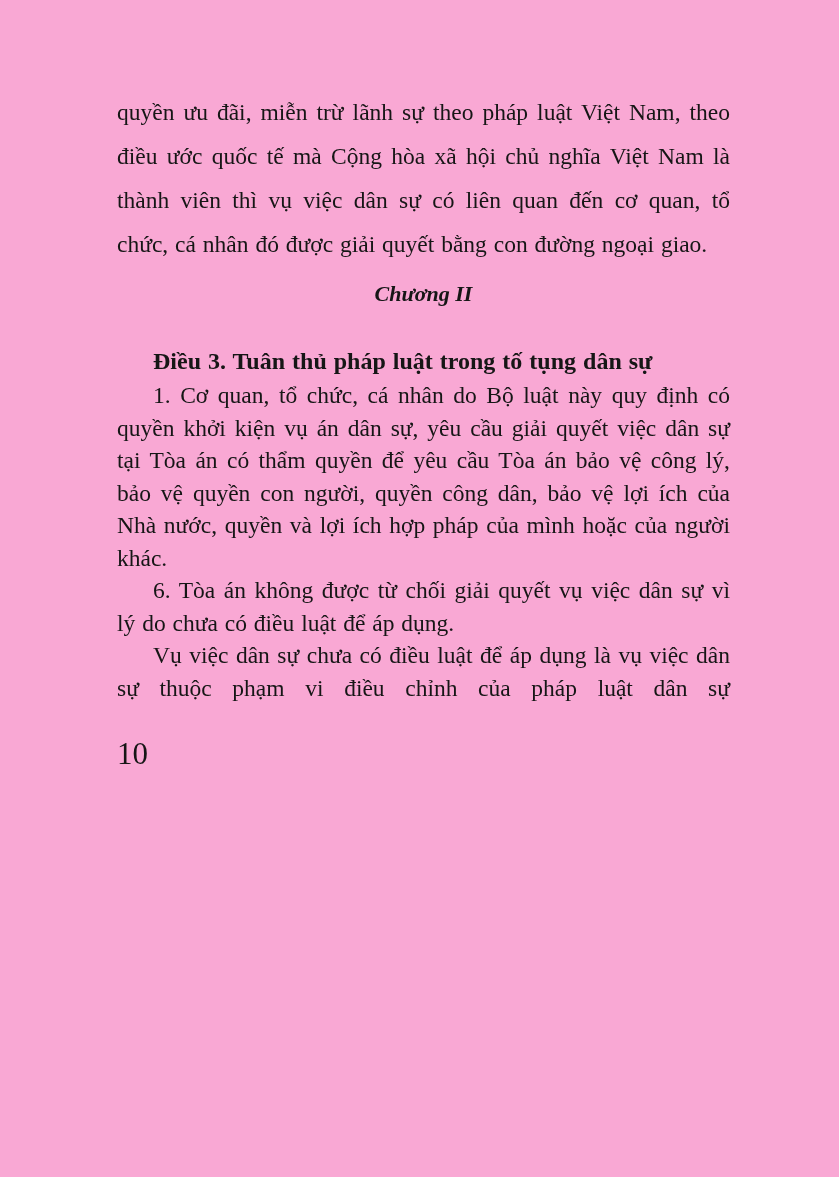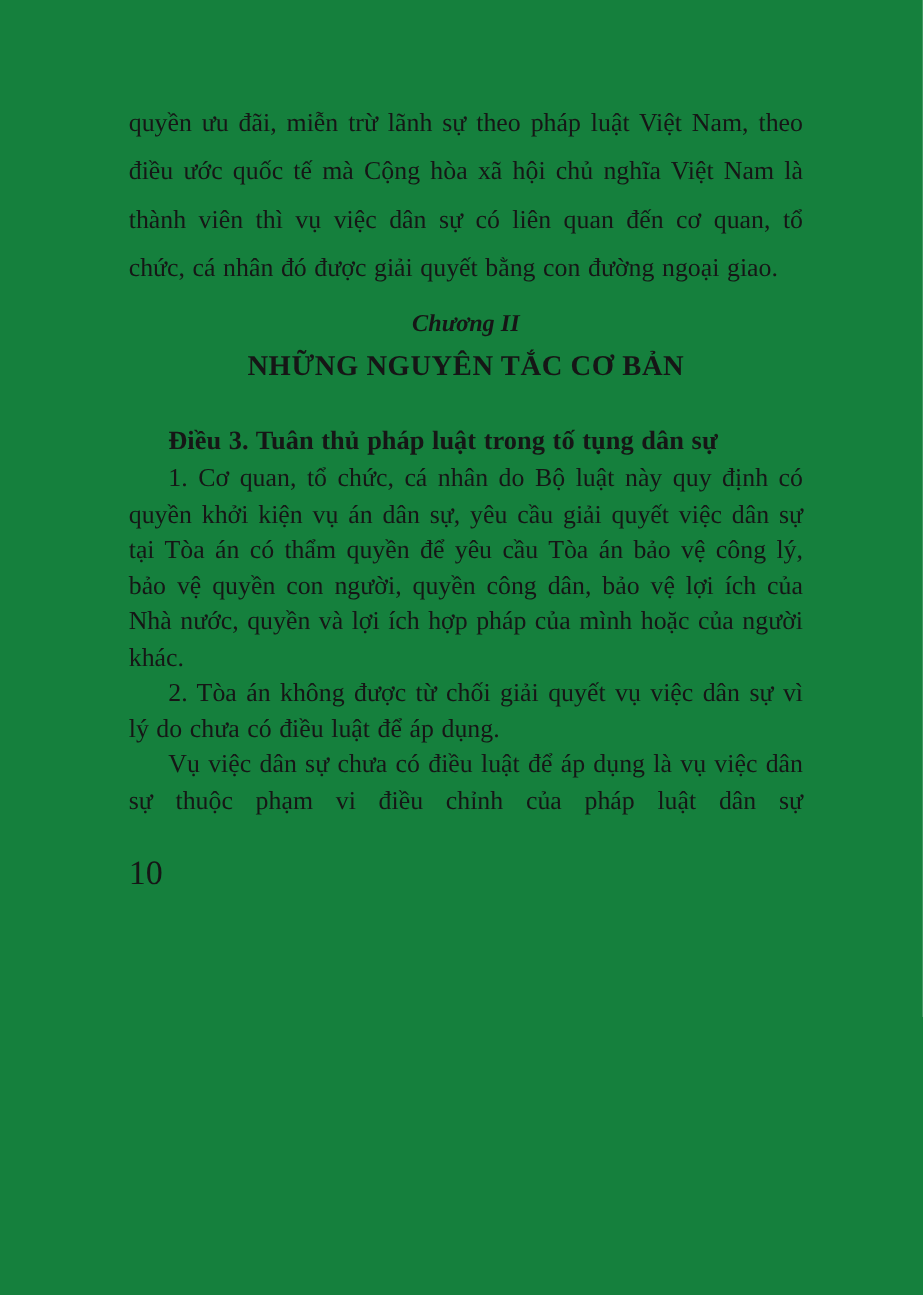--- a/index.html
+++ b/index.html
@@ -4,21 +4,21 @@
 <style>
   html, body {
     margin: 0;
     padding: 0;
     background: #ffffff;
   }
   .book-page {
     position: relative;
     width: 839px;
     height: 1177px;
-    background: #15803d;
+    background: #f9a8d4;
     color: #161616;
     font-family: "Liberation Serif", "DejaVu Serif", serif;
     box-sizing: border-box;
     padding: 90px 109px 0 117px;
     overflow: hidden;
   }
   .body-text {
     margin: 0;
     font-size: 23.5px;
     line-height: 32.5px;
@@ -75,27 +75,26 @@
 </style>
 </head>
 <body>
 
 <div class="book-page">
 
   <p class="body-text loose">quyền ưu đãi, miễn trừ lãnh sự theo pháp luật Việt Nam, theo điều ước quốc tế mà Cộng hòa xã hội chủ nghĩa Việt Nam là thành viên thì vụ việc dân sự có liên quan đến cơ quan, tổ chức, cá nhân đó được giải quyết bằng con đường ngoại giao.</p>
 
   <div class="chapter-label">Chương II</div>
 
-  <div class="chapter-title">NHỮNG NGUYÊN TẮC CƠ BẢN</div>
 
   <h3 class="article-heading h-d3">Điều 3. Tuân thủ pháp luật trong tố tụng dân sự</h3>
 
 
 
   <p class="body-text indent p-d4-1">1. Cơ quan, tổ chức, cá nhân do Bộ luật này quy định có quyền khởi kiện vụ án dân sự, yêu cầu giải quyết việc dân sự tại Tòa án có thẩm quyền để yêu cầu Tòa án bảo vệ công lý, bảo vệ quyền con người, quyền công dân, bảo vệ lợi ích của Nhà nước, quyền và lợi ích hợp pháp của mình hoặc của người khác.</p>
 
-  <p class="body-text indent">2. Tòa án không được từ chối giải quyết vụ việc dân sự vì lý do chưa có điều luật để áp dụng.</p>
+  <p class="body-text indent">6. Tòa án không được từ chối giải quyết vụ việc dân sự vì lý do chưa có điều luật để áp dụng.</p>
 
   <p class="body-text indent runs-on">Vụ việc dân sự chưa có điều luật để áp dụng là vụ việc dân sự thuộc phạm vi điều chỉnh của pháp luật dân sự</p>
 
   <div class="page-number">10</div>
 
 </div>
 
 </body></html>

